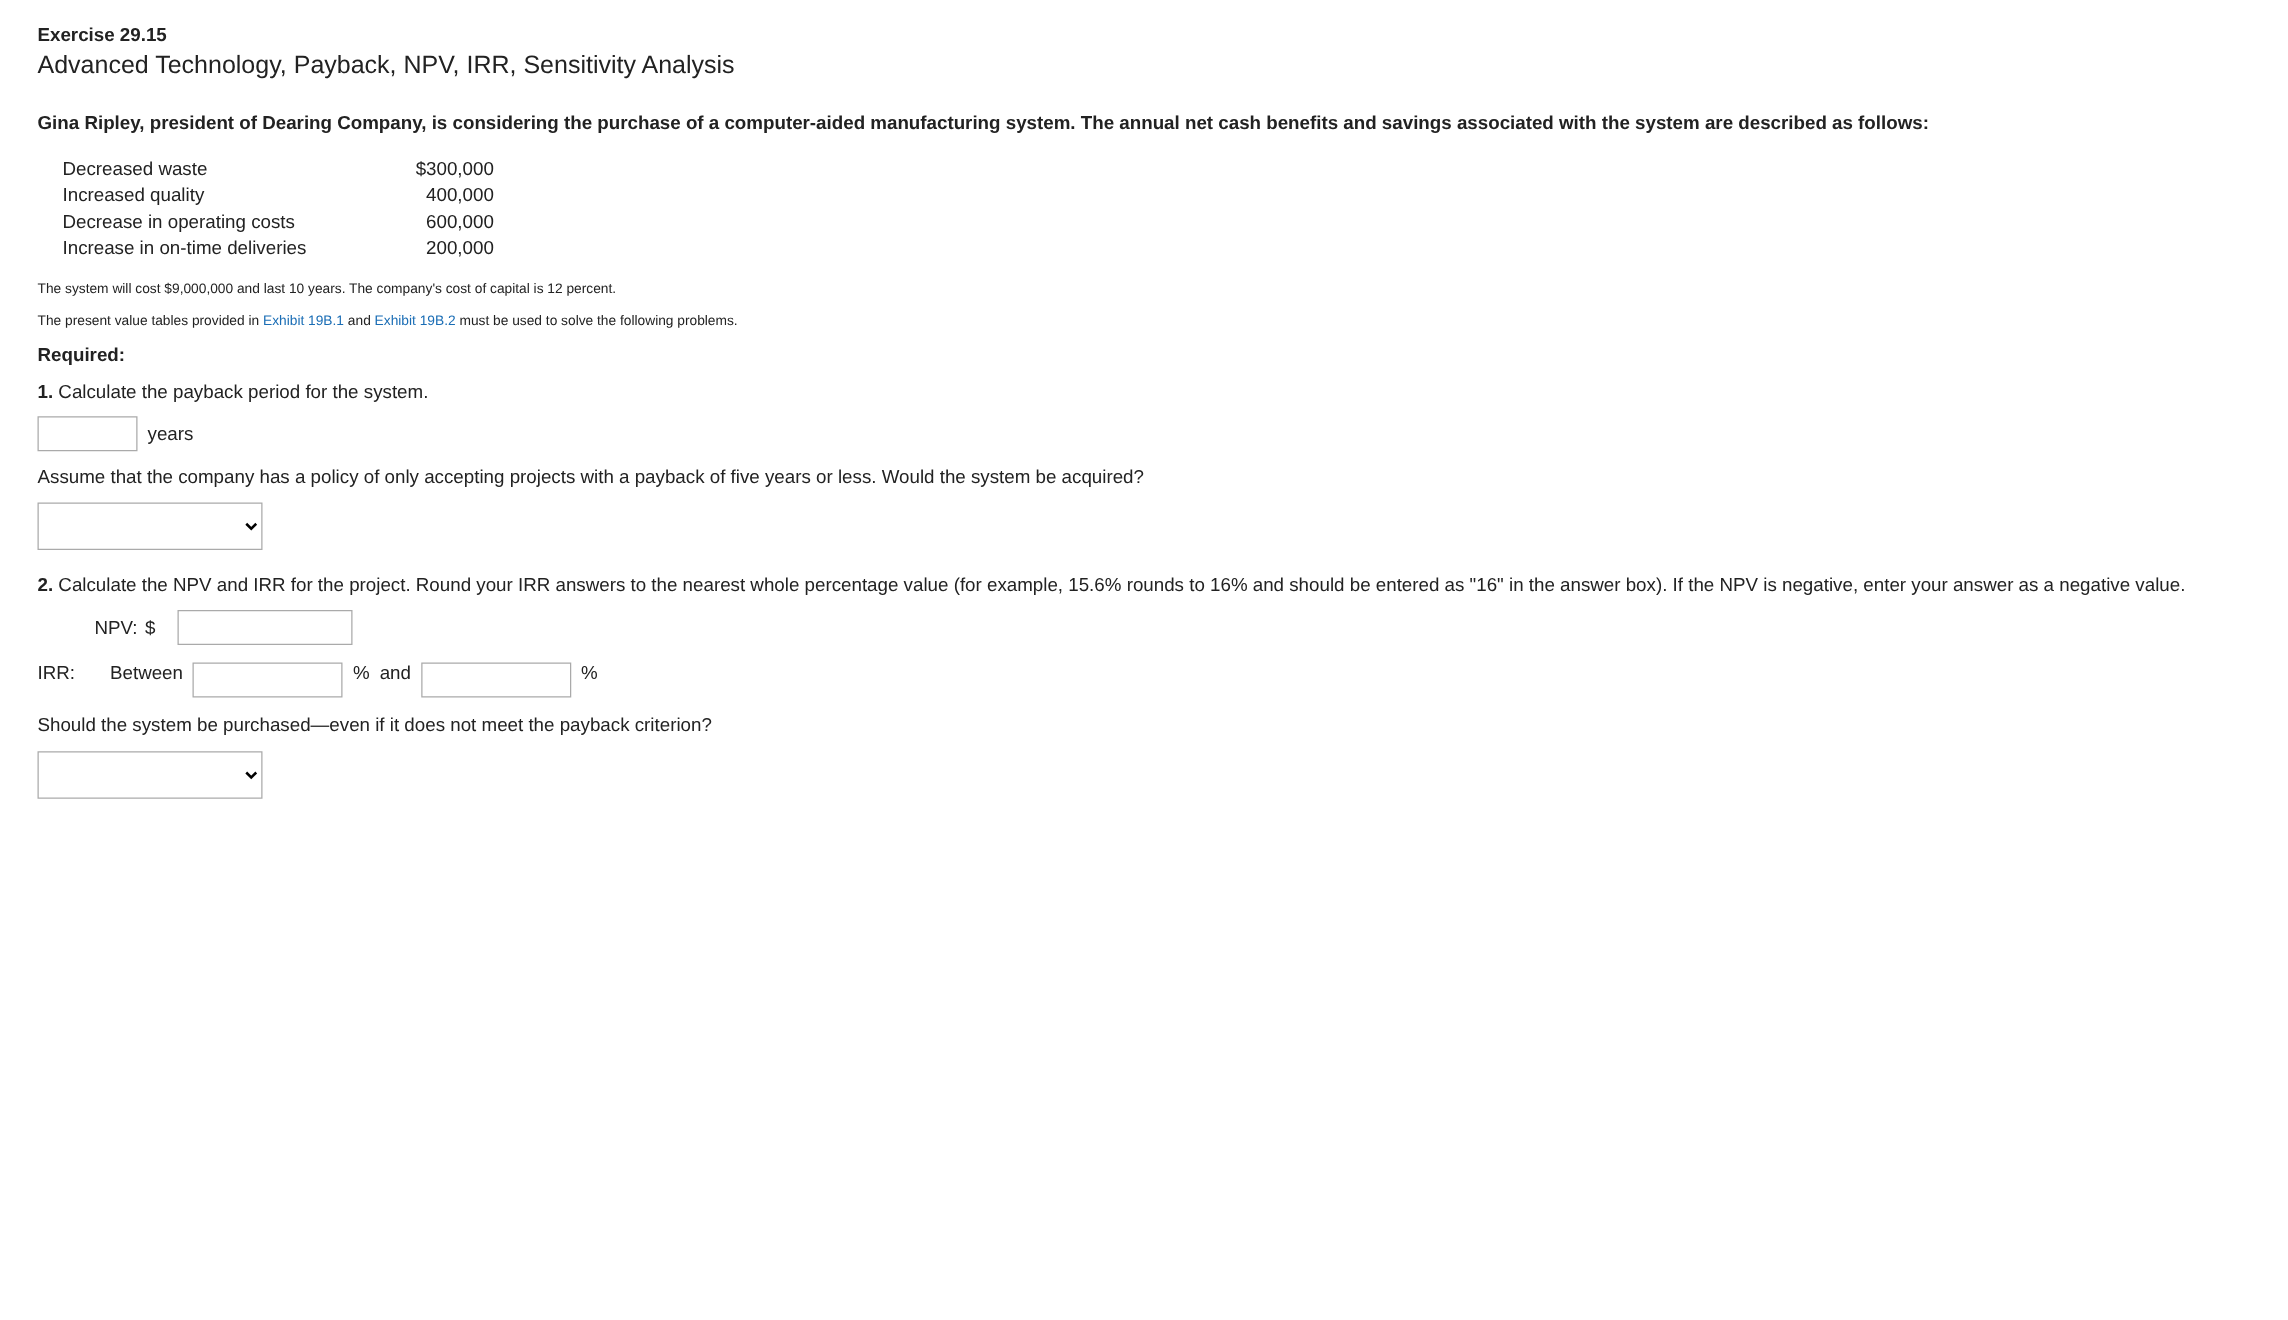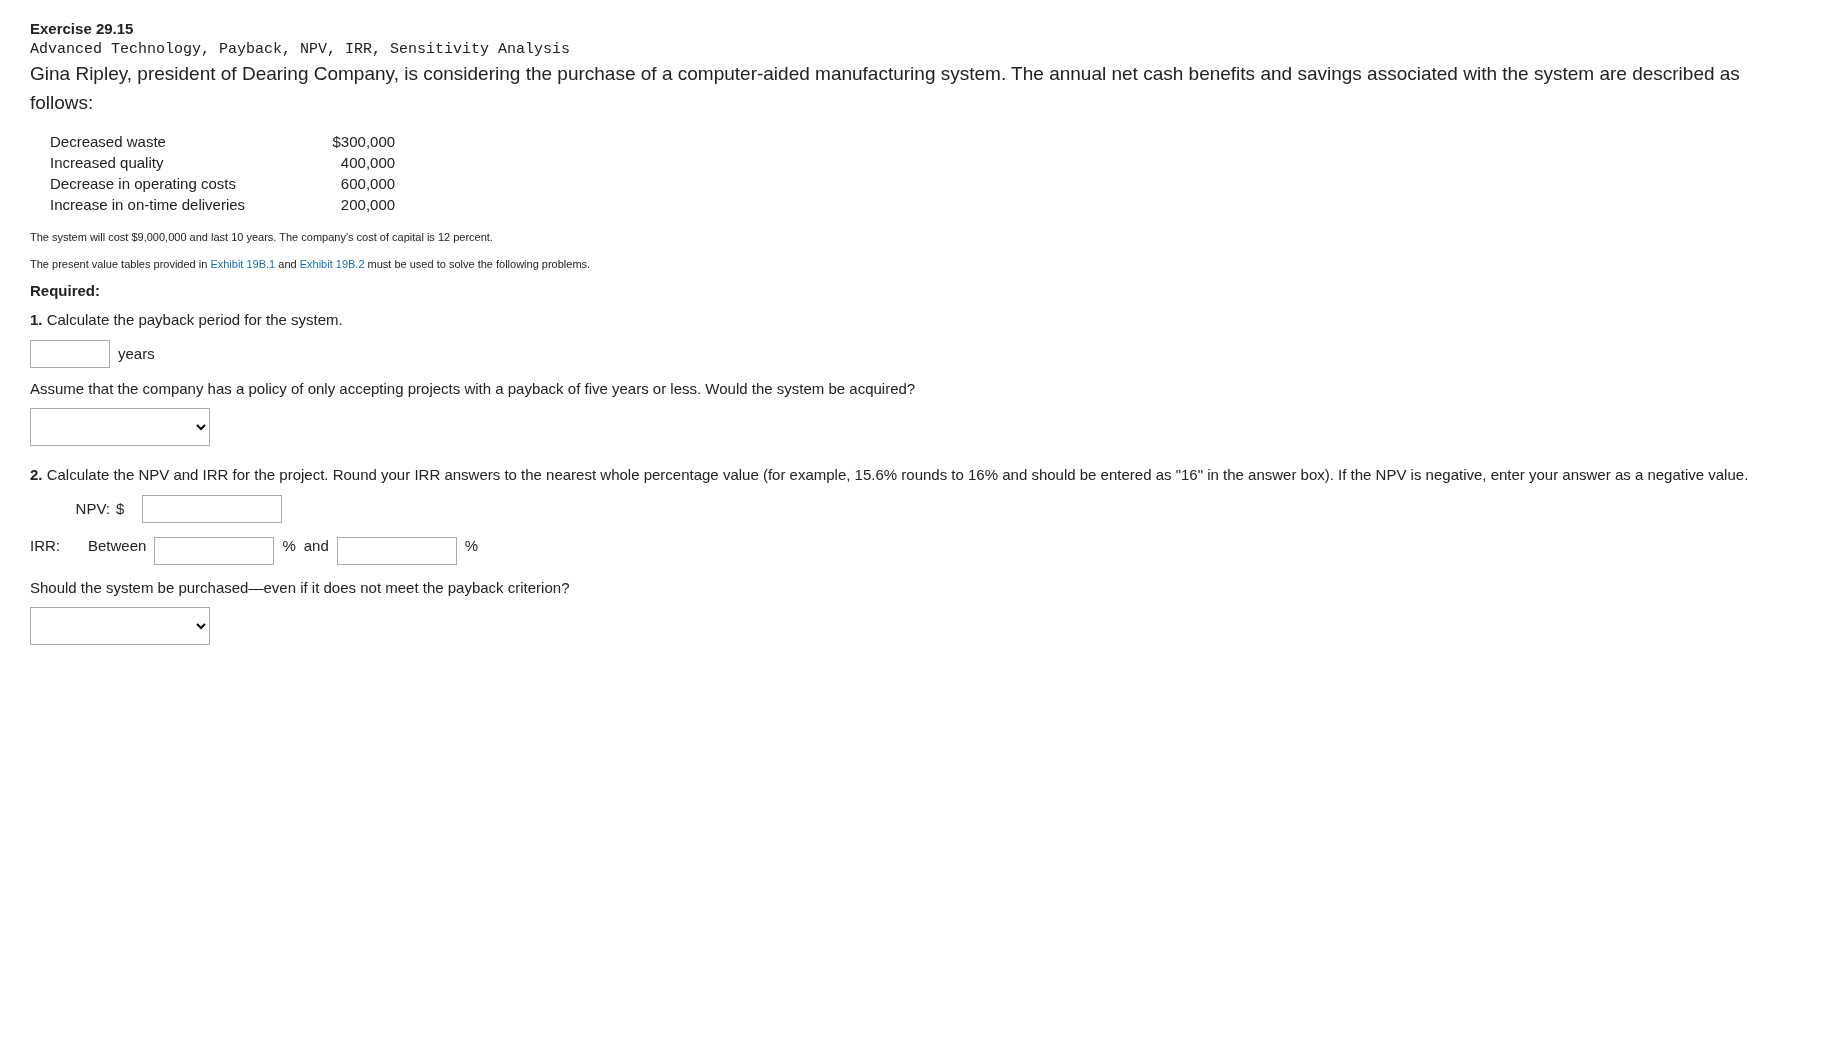--- a/index.html
+++ b/index.html
@@ -17,29 +17,29 @@
       max-width: 1830px;
     }
 
     .exercise-title {
       font-weight: bold;
       font-size: 15px;
       margin-bottom: 4px;
     }
 
     .subtitle {
-      font-size: 15px;
-      margin-bottom: 2px;
-      font-family: Liberation Mono, monospace;
+      font-size: 20px;
+      margin-bottom: 24px;
     }
 
     .description {
-      font-size: 19px;
+      font-size: 15px;
       line-height: 1.5;
       margin-bottom: 14px;
+      font-weight: bold;
     }
 
     .benefits-table {
       margin: 14px 0 14px 20px;
       border-collapse: collapse;
     }
 
     .benefits-table td {
       padding: 2px 60px 2px 0;
       font-size: 15px;

